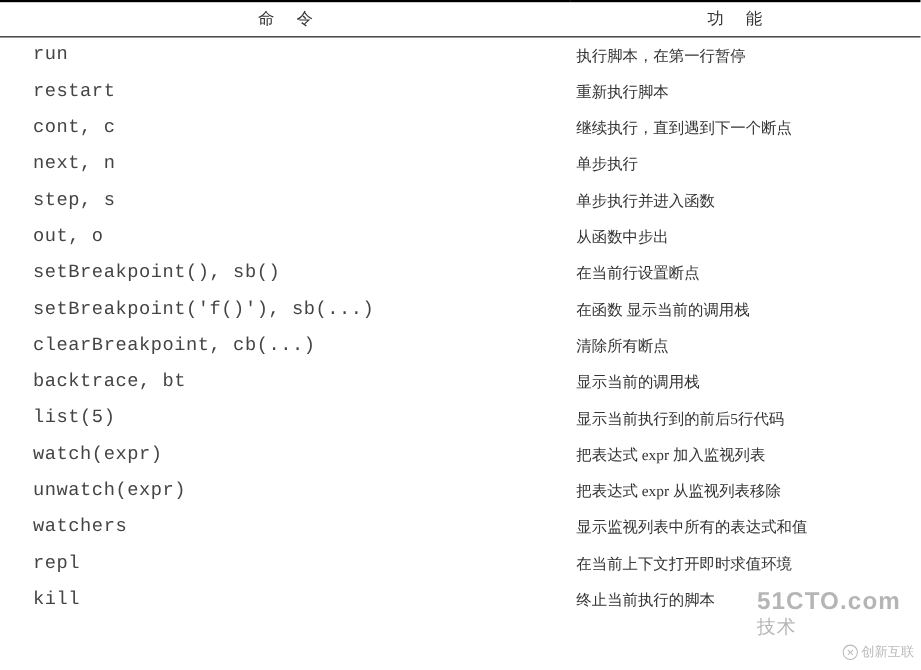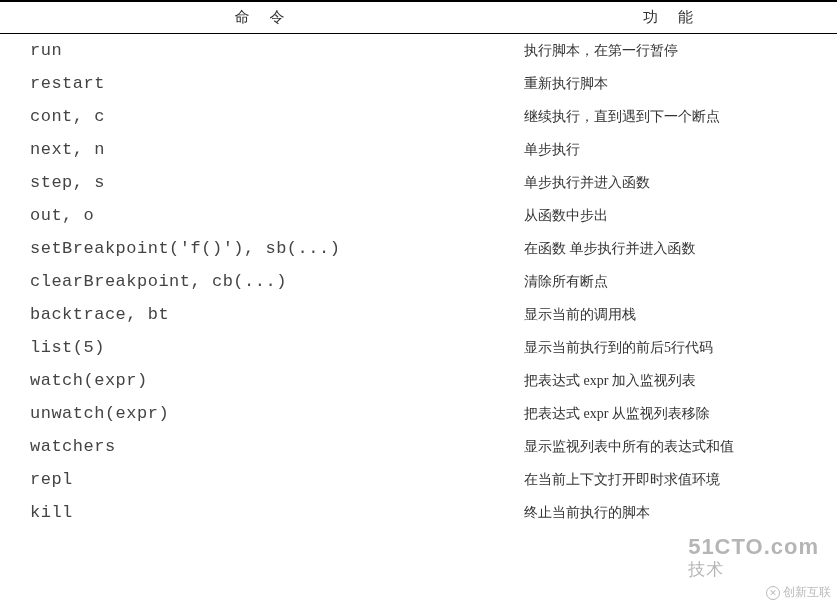--- a/index.html
+++ b/index.html
@@ -133,22 +133,26 @@
       </tr>
       <tr class="data-row">
         <td class="cmd col-cmd">step, s</td>
         <td class="func col-func">单步执行并进入函数</td>
       </tr>
       <tr class="data-row">
         <td class="cmd col-cmd">out, o</td>
         <td class="func col-func">从函数中步出</td>
       </tr>
       <tr class="data-row">
+        <td class="cmd col-cmd">setBreakpoint(), sb()</td>
+        <td class="func col-func">在当前行设置断点</td>
+      </tr>
+      <tr class="data-row">
         <td class="cmd col-cmd">setBreakpoint('f()'), sb(...)</td>
-        <td class="func col-func">在函数 单步执行并进入函数</td>
+        <td class="func col-func">在函数 显示当前的调用栈</td>
       </tr>
       <tr class="data-row">
         <td class="cmd col-cmd">clearBreakpoint, cb(...)</td>
         <td class="func col-func">清除所有断点</td>
       </tr>
       <tr class="data-row">
         <td class="cmd col-cmd">backtrace, bt</td>
         <td class="func col-func">显示当前的调用栈</td>
       </tr>
       <tr class="data-row">

